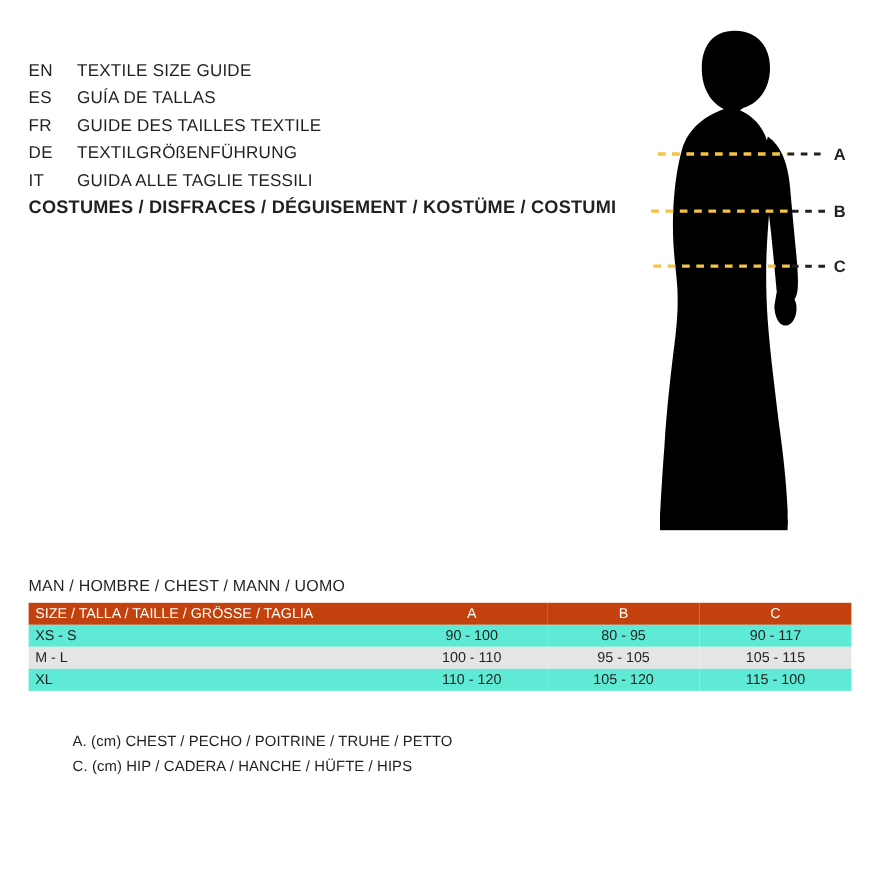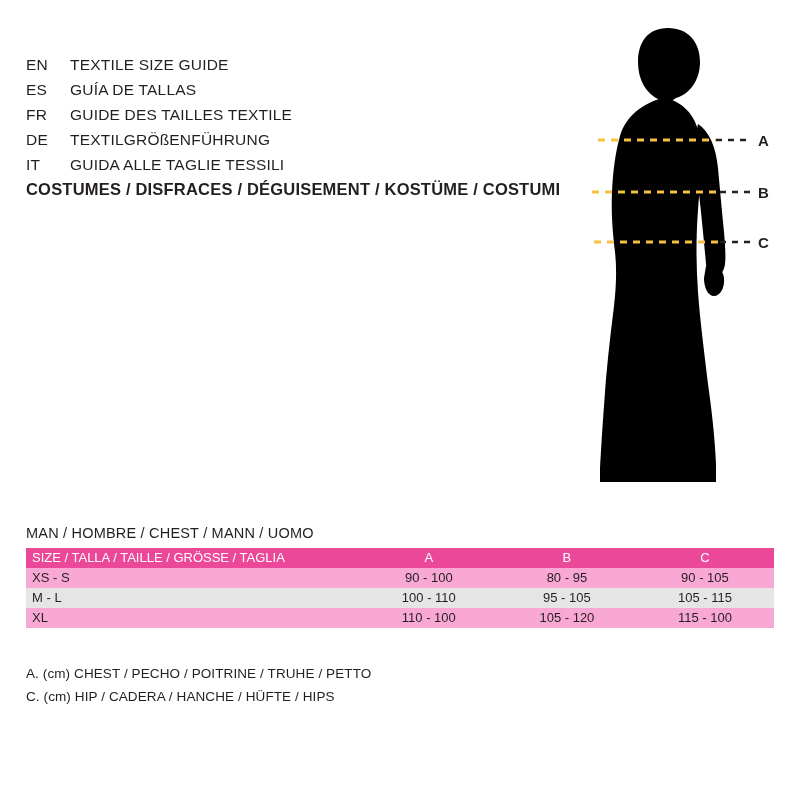--- a/index.html
+++ b/index.html
@@ -84,43 +84,44 @@
     border-collapse: collapse;
     font-size: 13px;
   }
   table.size-table td {
     padding: 0;
     height: 20px;
     line-height: 20px;
     vertical-align: middle;
   }
   .hdr-row td {
-    background: #ec4899;
+    background: #c2410c;
     color: #ffffff;
     font-size: 13px;
     height: 22px;
     line-height: 22px;
   }
-  .row-light td { background: #f9a8d4; }
+  .row-light td { background: #5eead4; }
   .row-dark  td { background: #e5e5e5; }
 
   .col-label { width: 330px; padding-left: 6px !important; text-align: left; }
   .col-a, .col-b, .col-c { width: 139px; text-align: center; }
 
   
   .legend {
     position: absolute;
     left: 26px;
     top: 662px;
     font-size: 13.5px;
   }
   .legend div {
     height: 23px;
     line-height: 23px;
     letter-spacing: 0.1px;
+    margin-left: 40px;
   }
 </style>
 </head>
 <body>
 
 <div class="lang-block">
   <div class="lang-row">
     <span class="lang-code">EN</span>
     <span class="lang-text">TEXTILE SIZE GUIDE</span>
   </div>
@@ -217,31 +218,31 @@
     <tr class="hdr-row">
       <td class="col-label">SIZE / TALLA / TAILLE / GRÖSSE / TAGLIA</td>
       <td class="col-a">A</td>
       <td class="col-b">B</td>
       <td class="col-c">C</td>
     </tr>
     <tr class="row-light">
       <td class="col-label">XS - S</td>
       <td class="col-a">90 - 100</td>
       <td class="col-b">80 - 95</td>
-      <td class="col-c">90 - 105</td>
+      <td class="col-c">90 - 117</td>
     </tr>
     <tr class="row-dark">
       <td class="col-label">M - L</td>
       <td class="col-a">100 - 110</td>
       <td class="col-b">95 - 105</td>
       <td class="col-c">105 - 115</td>
     </tr>
     <tr class="row-light">
       <td class="col-label">XL</td>
-      <td class="col-a">110 - 100</td>
+      <td class="col-a">110 - 120</td>
       <td class="col-b">105 - 120</td>
       <td class="col-c">115 - 100</td>
     </tr>
   </tbody>
 </table>
 
 <div class="legend">
   <div>A. (cm) CHEST / PECHO / POITRINE / TRUHE / PETTO</div>
   <div>C. (cm) HIP / CADERA / HANCHE / HÜFTE / HIPS</div>
 </div>

